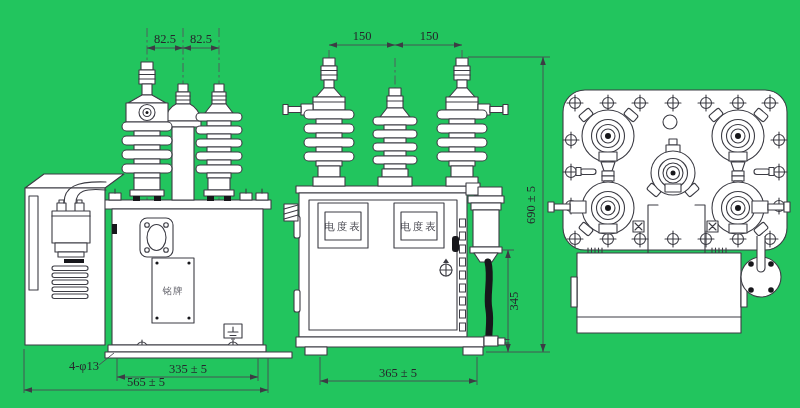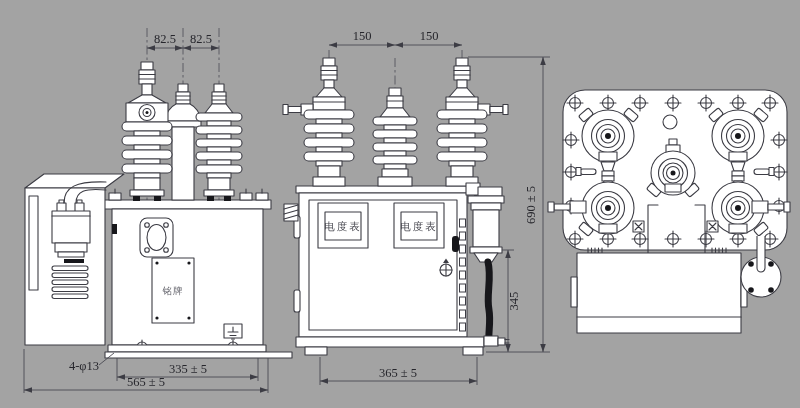--- a/index.html
+++ b/index.html
@@ -1,16 +1,16 @@
 <!DOCTYPE html>
 <html><head>
 <meta charset="utf-8">
 <style>
   html,body{margin:0;padding:0;background:#ffffff;}
-  .stage{width:800px;height:408px;background:#a3a3a3;position:relative;overflow:hidden;
+  .stage{width:800px;height:408px;background:#22c55e;position:relative;overflow:hidden;
          font-family:"Liberation Serif","DejaVu Serif",serif;}
   svg{display:block;}
   .ln{fill:none;stroke:#3c3c44;stroke-width:1.1;stroke-linejoin:round;stroke-linecap:round;}
   .fw{fill:#ffffff;stroke:#3c3c44;stroke-width:1.1;stroke-linejoin:round;}
   .fd{fill:#17171b;stroke:none;}
   .cl{fill:none;stroke:#55555e;stroke-width:0.9;stroke-dasharray:9 3 2.5 3;}
   .dm{fill:none;stroke:#4a4a52;stroke-width:0.9;}
   .ar{fill:#3c3c44;stroke:none;}
   .tb{fill:none;stroke:#3c3c44;stroke-width:1;}
   text.dt{font-family:"Liberation Serif","DejaVu Serif",serif;font-size:12.5px;fill:#26262c;text-anchor:middle;}

